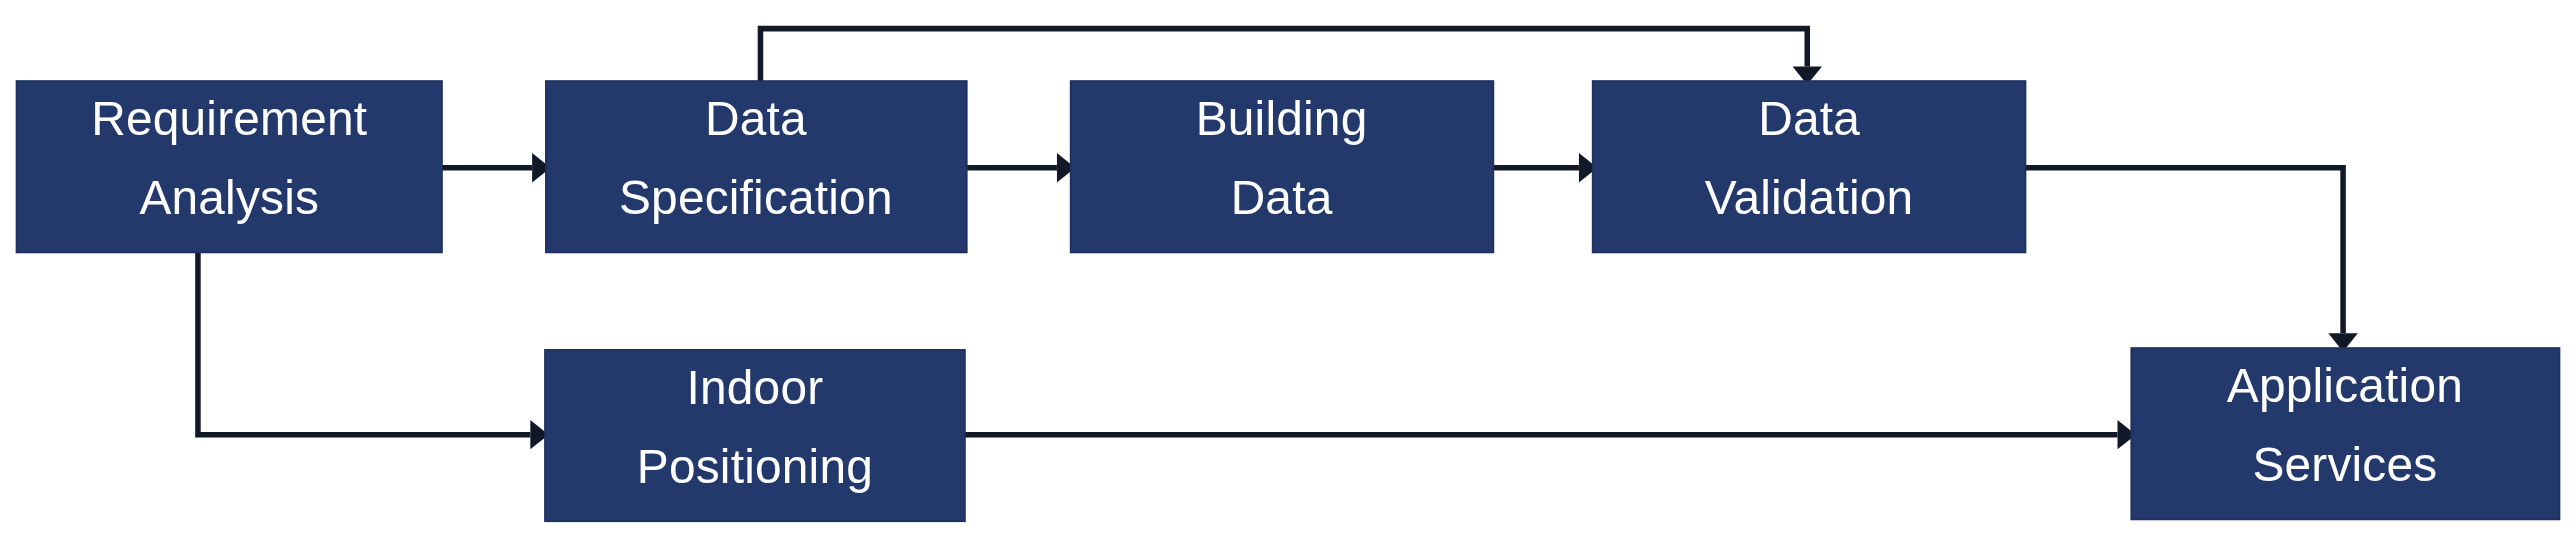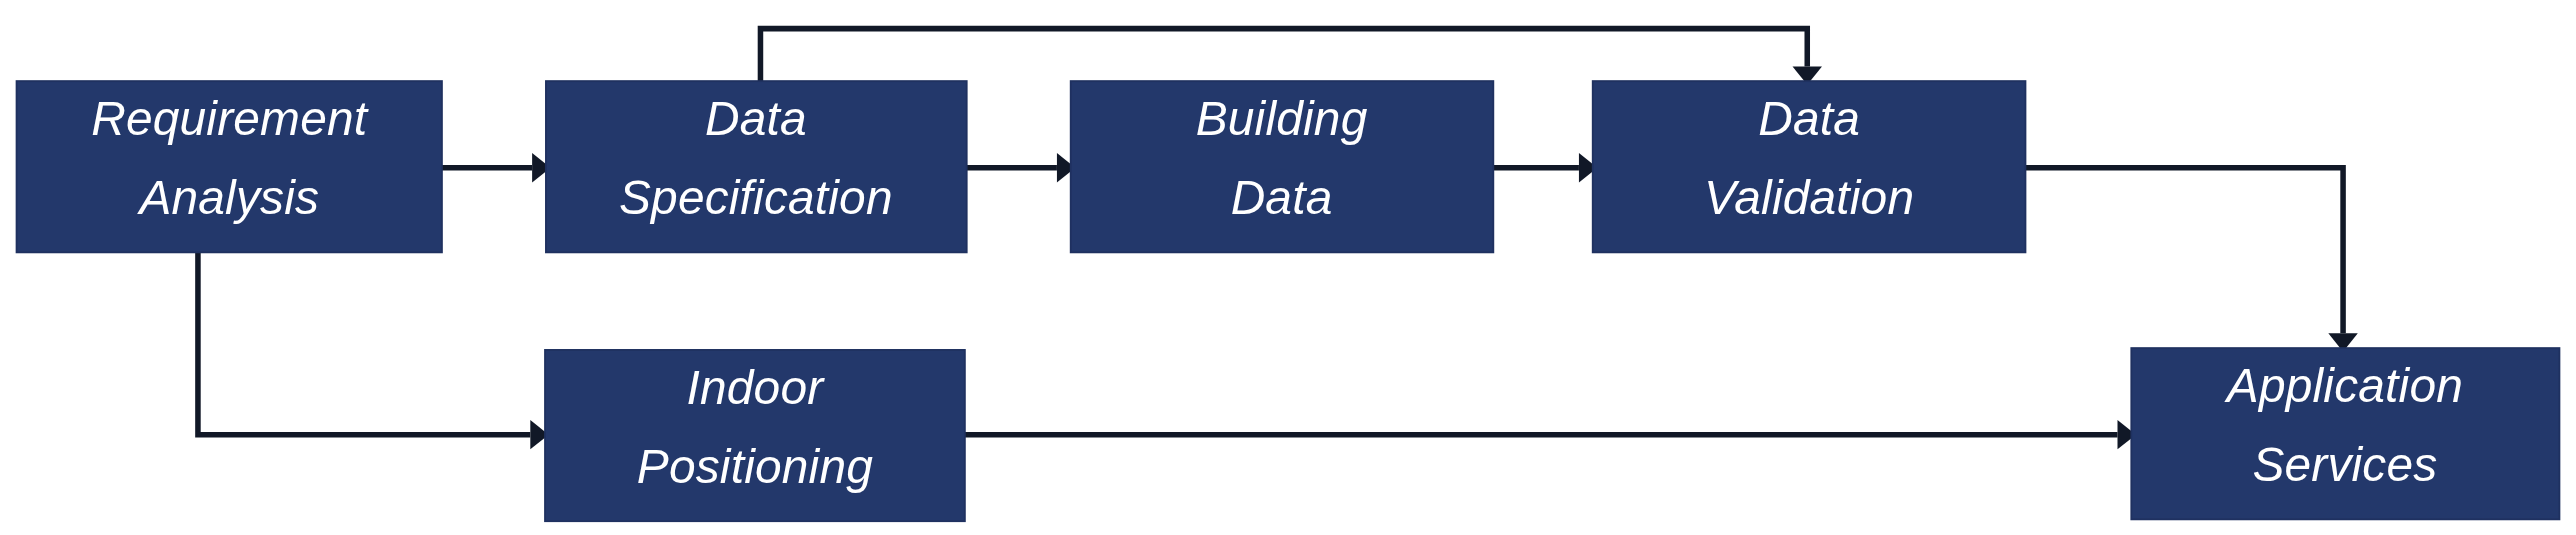--- a/index.html
+++ b/index.html
@@ -11,21 +11,20 @@
     width: 2576px;
     height: 536px;
     font-family: "Liberation Sans", sans-serif;
     overflow: hidden;
   }
   #diagram-root {
     position: relative;
     width: 2576px;
     height: 385px;
     background: #ffffff;
-    font-style: italic;
   }
   #flow-svg {
     position: absolute;
     top: 0;
     left: 0;
     width: 2576px;
     height: 536px;
     display: block;
   }
   .node-label {

